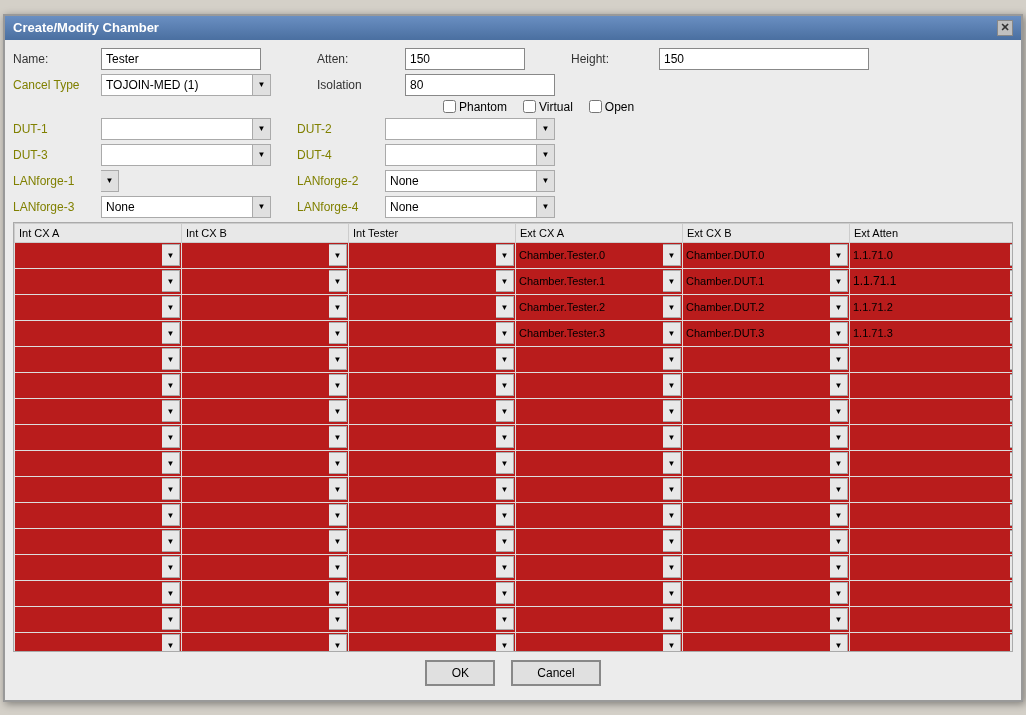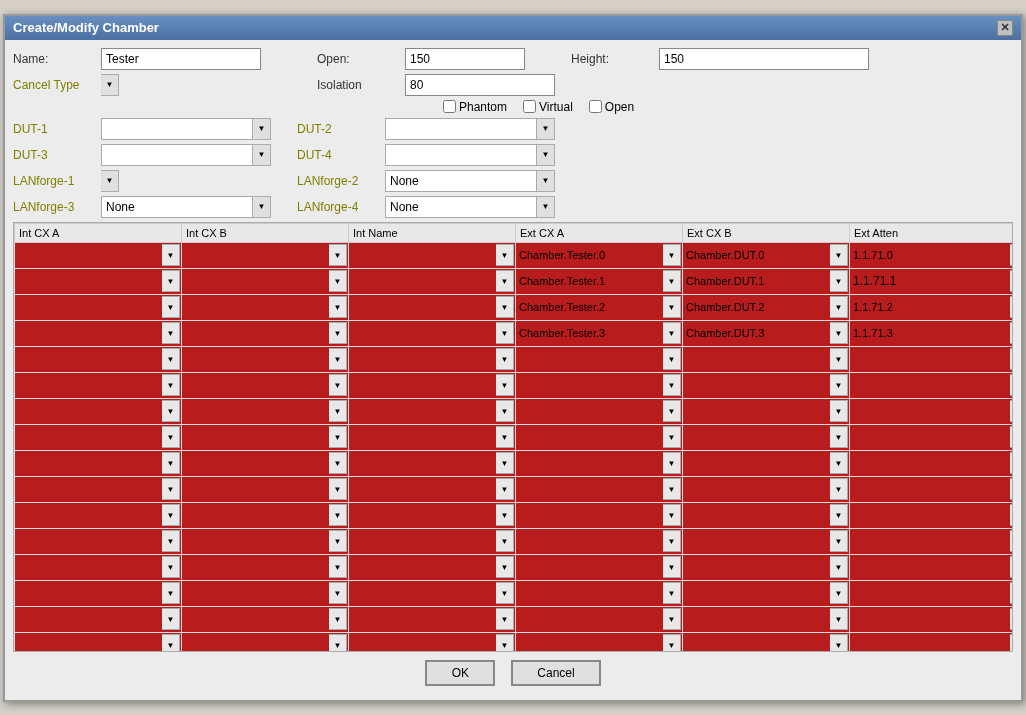--- a/index.html
+++ b/index.html
@@ -153,30 +153,31 @@
   <div class="title-bar">
     <span>Create/Modify Chamber</span>
     <div class="title-bar-close">✕</div>
   </div>
   <div class="dialog-body">
 
     <div class="header-row1">
       <span class="form-label">Name:</span>
       <input type="text" style="width: 160px;" value="Tester">
       <span style="width:40px;"></span>
-      <span class="form-label">Open:</span>
+      <span class="form-label">Atten:</span>
       <input type="text" style="width: 120px;" value="150">
       <span style="width:30px;"></span>
       <span class="form-label">Height:</span>
       <input type="text" style="width: 210px;" value="150">
     </div>
 
     <div class="header-row2">
       <span class="form-label olive">Cancel Type</span>
       <div class="inline-select" style="width:170px;">
+        <input type="text" style="width: 150px; border: 1px solid rgb(170, 170, 170);" value="TOJOIN-MED (1)">
         <div class="dd-arrow">▼</div>
       </div>
       <span style="width:30px;"></span>
       <span class="form-label">Isolation</span>
       <input type="text" style="width: 150px;" value="80">
     </div>
 
     <div class="checkbox-row">
       <div class="checkbox-item">
         <input type="checkbox" style="">
@@ -246,21 +247,21 @@
         <div class="dd-arrow">▼</div>
       </div>
     </div>
 
     <div class="table-container">
       <table>
         <thead>
           <tr>
             <th class="col-int-cx-a">Int CX A</th>
             <th class="col-int-cx-b">Int CX B</th>
-            <th class="col-int-atten">Int Name</th>
+            <th class="col-int-atten">Int Tester</th>
             <th class="col-ext-cx-a">Ext CX A</th>
             <th class="col-ext-cx-b">Ext CX B</th>
             <th class="col-ext-atten">Ext Atten</th>
 
           </tr>
         </thead>
         <tbody id="table-body">
         <tr>
               <td>
                 <div style="display: flex; align-items: center; height: 100%;">

